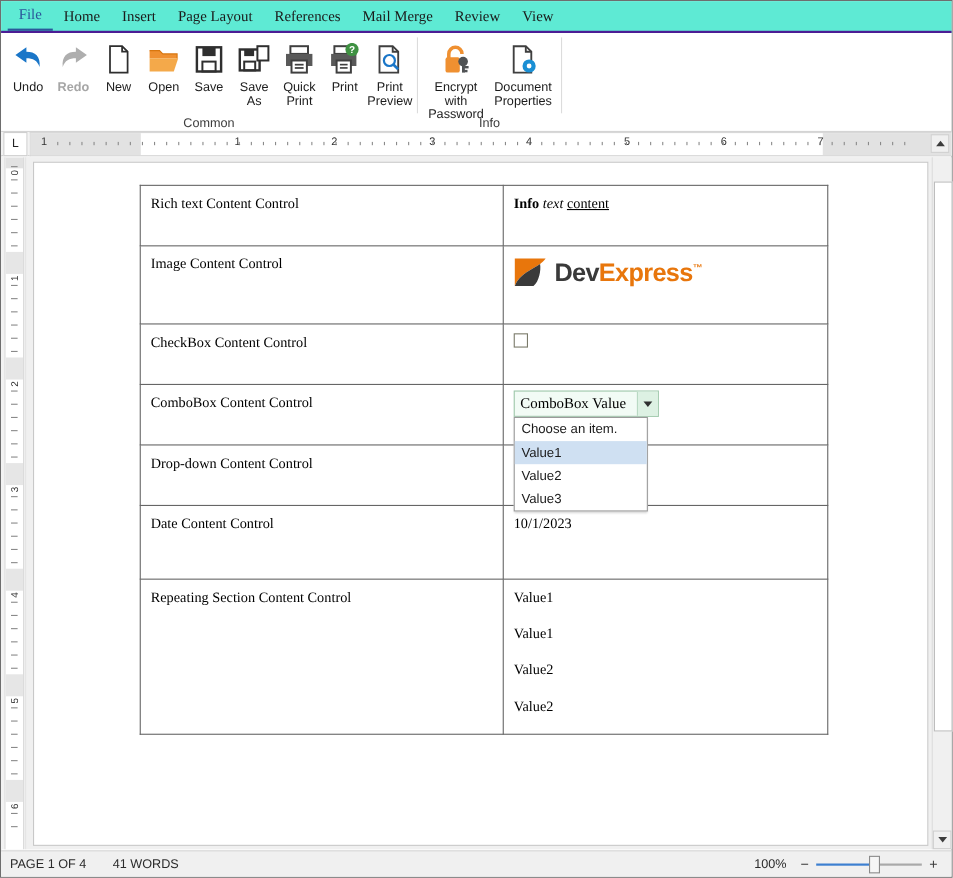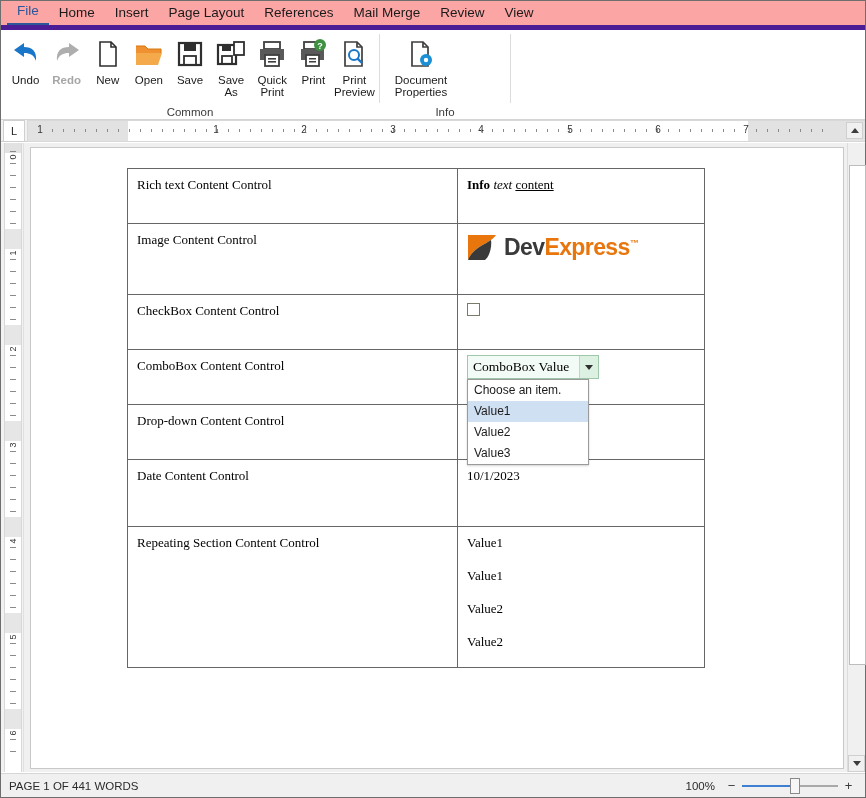--- a/index.html
+++ b/index.html
@@ -9,22 +9,22 @@
     background:#ffffff;
     -webkit-font-smoothing:antialiased;
   }
   .app{
     position:relative;width:866px;height:798px;box-sizing:border-box;
     border:1px solid #6e6e6e;background:#ffffff;
   }
 
   
   .tabbar{
-    height:29px;background:#fca5a5;border-bottom:5px solid #4c1d95;
-    display:flex;align-items:flex-end;padding-left:6px;box-sizing:border-box;
+    height:29px;background:#5eead4;border-bottom:2px solid #4c1d95;
+    display:flex;align-items:flex-end;padding-left:6px;box-sizing:border-box;font-family:Liberation Serif, serif;
   }
   .tab{
     font-size:13.5px;color:#1b1b1b;padding:2px 10px 5px 10px;cursor:default;
     white-space:nowrap;
   }
   .tab.active{color:#2b579a;border-bottom:2px solid #2b579a;font-weight:400;}
 
   
   .ribbon{
     height:90px;background:#ffffff;border-bottom:1px solid #d4d4d4;
@@ -71,21 +71,21 @@
   .vtick{position:absolute;left:5px;width:6px;height:1px;background:#8a8a8a;}
 
   .canvas{flex:1;position:relative;overflow:hidden;background:#f0f0f0;}
   .page{
     position:absolute;left:6px;top:4px;width:812px;height:620px;
     background:#ffffff;border:1px solid #c8c8c8;
   }
 
   
   .doctable{
-    position:absolute;left:96px;top:20px;width:578px;
+    position:absolute;left:96px;top:20px;width:626px;
     border-collapse:collapse;table-layout:fixed;
   }
   .doctable td{
     border:1px solid #666666;vertical-align:top;
     padding:8px 8px 8px 9px;font-size:13px;color:#000000;
     font-family:"Liberation Serif", serif;
   }
   .doctable td.lbl{width:312px;}
   .b{font-weight:bold;}
   .i{font-style:italic;}
@@ -143,21 +143,21 @@
     background:#ffffff;border:1px solid #bdbdbd;cursor:pointer;
   }
   .rulertop-btn{position:absolute;right:2px;top:2px;}
 
   
   .status{
     position:absolute;left:0;right:0;bottom:0;height:24px;background:#f0f0f0;
     border-top:1px solid #d6d6d6;display:flex;align-items:center;box-sizing:border-box;
   }
   .st-text{font-size:11.5px;color:#2b2b2b;margin-left:8px;}
-  .st-text.second{margin-left:0;}
+  .st-text.second{margin-left:24px;}
   .zoomwrap{margin-left:auto;display:flex;align-items:center;margin-right:10px;}
   .zoompct{font-size:11.5px;color:#2b2b2b;margin-right:10px;}
   .zminus,.zplus{font-size:13px;color:#3a3a3a;width:13px;text-align:center;cursor:pointer;line-height:10px;}
   .ztrack{position:relative;width:96px;height:12px;margin:0 4px;display:flex;align-items:center;cursor:pointer;}
   .ztrack .bar-l{position:absolute;left:0;width:52px;height:2px;background:#3d7fd0;}
   .ztrack .bar-r{position:absolute;left:52px;right:0;height:2px;background:#a9a9a9;}
   .zthumb{position:absolute;left:48px;width:8px;height:14px;background:#f6f6f6;border:1px solid #8a8a8a;}
 </style>
 </head>
 <body>
@@ -283,20 +283,33 @@
         </div>
 
       </div>
       <div class="group-label">Common</div>
     </div>
 
     <div class="group-sep"></div>
 
     <div class="group" style="width:130px;">
       <div class="group-items">
+        <div class="cmd wide">
+          <div class="glyph">
+            <svg width="32" height="30" viewBox="0 0 32 30">
+              <path d="M9 14 V10 a6 6 0 0 1 12 0" fill="none" stroke="#ef9031" stroke-width="3.2"></path>
+              <rect x="6" y="13" width="13" height="14" rx="2" fill="#ef9031"></rect>
+              <circle cx="22" cy="17" r="4.4" fill="#4f5254"></circle>
+              <rect x="21" y="17" width="2.6" height="10" fill="#4f5254"></rect>
+              <rect x="23" y="21" width="4" height="2.2" fill="#4f5254"></rect>
+              <rect x="23" y="24.5" width="3" height="2.2" fill="#4f5254"></rect>
+            </svg>
+          </div>
+          <div class="cap">Encrypt with<br>Password</div>
+        </div>
 
         <div class="cmd wide">
           <div class="glyph">
             <svg width="30" height="30" viewBox="0 0 30 30">
               <path d="M6 3 h11 l5 5 v19 H6 z" fill="#ffffff" stroke="#3f3f3f" stroke-width="1.7"></path>
               <path d="M17 3 v5 h5" fill="none" stroke="#3f3f3f" stroke-width="1.7"></path>
               <g fill="#1a8fd4">
                 <circle cx="20" cy="21" r="6"></circle>
               </g>
               <circle cx="20" cy="21" r="2.2" fill="#ffffff"></circle>

